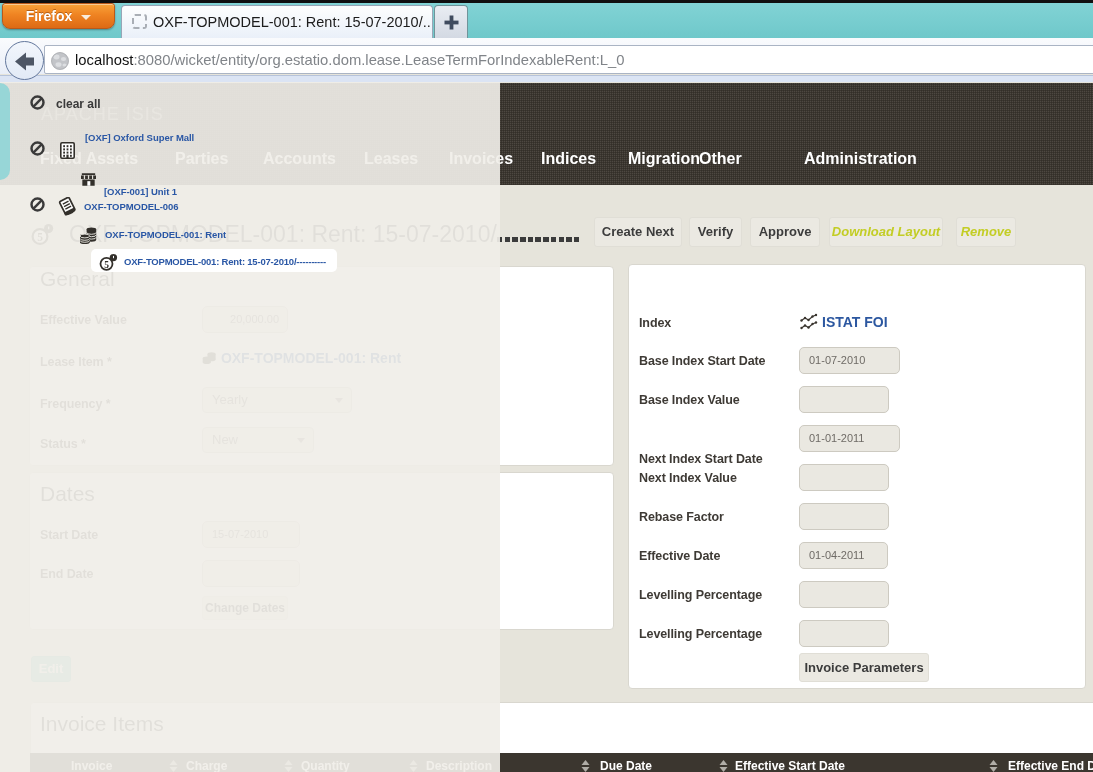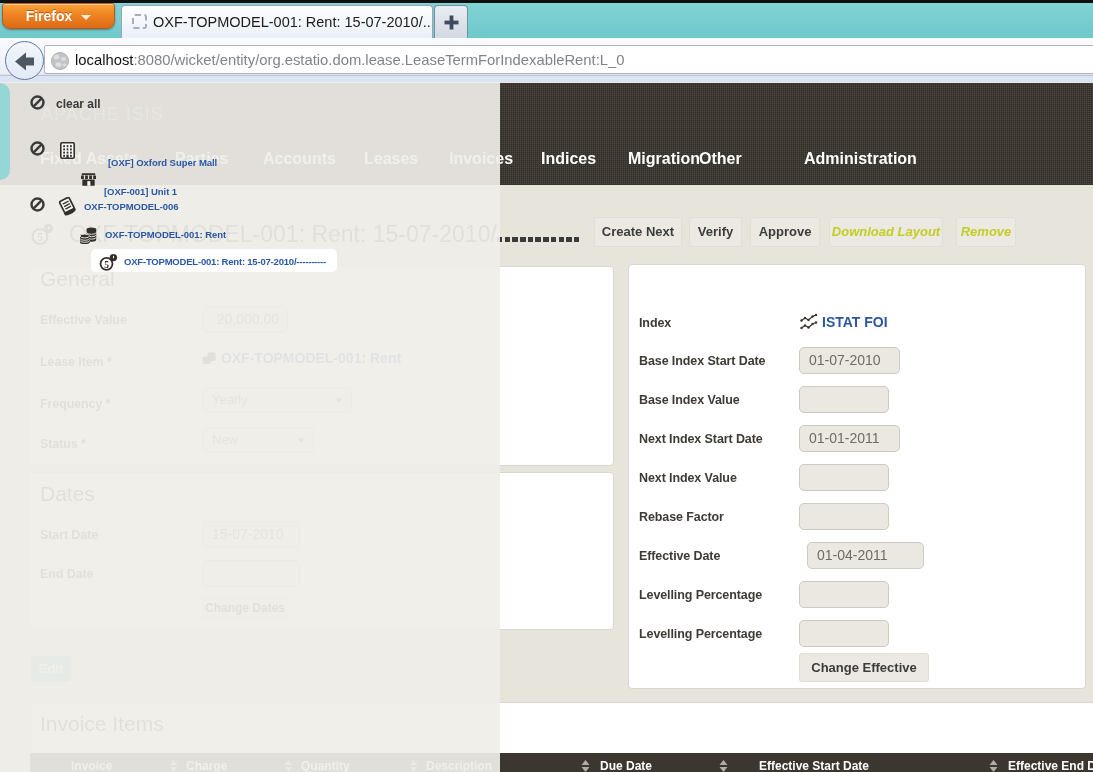--- a/index.html
+++ b/index.html
@@ -54,21 +54,21 @@
   .ptitle .dash { display:inline-block; width:82px; height:4.5px; background:repeating-linear-gradient(90deg,#3b3b3b 0 5.4px,transparent 5.4px 7.7px); vertical-align:0.5px; }
   .btn { position:absolute; height:30px; background:#ebe9e2; border:1px solid #e0ded6;
     border-radius:3px; font-size:13px; font-weight:bold; color:#3c3c3c;
     text-align:center; line-height:28px; }
   .btn.yl { color:#c3cd25; font-style:italic; }
 
   .card { position:absolute; background:#fff; border:1px solid #d9d7cf; border-radius:4px; }
   .h2 { font-size:21px; color:#3c3c3c; }
   .flabel { position:absolute; font-size:12.5px; letter-spacing:-0.1px; font-weight:bold; color:#3e3a35; white-space:nowrap; }
   .finput { position:absolute; background:#eae8e1; border:1px solid #cdcac1; border-radius:5px;
-    height:27px; font-size:14px; color:#6f6b66; line-height:25px; padding-left:9px; }
+    height:27px; font-size:11px; color:#6f6b66; line-height:25px; padding-left:9px; }
   .fselect { position:absolute; background:#eae8e1; border:1px solid #cdcac1; border-radius:4px;
     height:26px; font-size:13px; color:#6f6b66; line-height:24px; padding-left:9px; }
   .fselect .ar { position:absolute; right:8px; top:10px; width:0; height:0;
     border-left:4px solid transparent; border-right:4px solid transparent; border-top:5px solid #8a8680; }
 
   .invpanel { position:absolute; left:30px; top:620px; width:1200px; height:90px;
     background:#fff; border:1px solid #d9d7cf; border-radius:4px 4px 0 0; }
   .thead { position:absolute; left:30px; top:671px; width:1200px; height:23px; background:#3b362f; }
   .th { position:absolute; top:677px; font-size:12px; font-weight:bold; color:#fff; white-space:nowrap; }
   .sort { position:absolute; top:678px; }
@@ -197,33 +197,33 @@
           <circle cx="5" cy="12.5" r="1.2"></circle>
           <circle cx="8.5" cy="14.5" r="1.2"></circle>
           <circle cx="12.5" cy="11" r="1.2"></circle>
           <circle cx="16" cy="9.5" r="1.2"></circle>
         </g>
       </svg>ISTAT FOI</div>
     <div class="flabel" style="left:639px; top:272px;">Base Index Start Date</div>
     <div class="finput" style="left:799px; top:265px; width:101px;">01-07-2010</div>
     <div class="flabel" style="left:639px; top:311px;">Base Index Value</div>
     <div class="finput" style="left:799px; top:304px; width:90px;"></div>
-    <div class="flabel" style="left:639px; top:350px;text-align:center;">Next Index Start Date</div>
+    <div class="flabel" style="left:639px; top:370px;text-align:center;">Next Index Start Date</div>
     <div class="finput" style="left:799px; top:343px; width:101px;">01-01-2011</div>
     <div class="flabel" style="left:639px; top:389px;">Next Index Value</div>
     <div class="finput" style="left:799px; top:382px; width:90px;"></div>
     <div class="flabel" style="left:639px; top:428px;">Rebase Factor</div>
     <div class="finput" style="left:799px; top:421px; width:90px;"></div>
     <div class="flabel" style="left:639px; top:467px;">Effective Date</div>
-    <div class="finput" style="left:799px; top:460px; width:117px;margin-left:8px;">01-04-2011</div>
+    <div class="finput" style="left:799px; top:460px; width:89px;">01-04-2011</div>
     <div class="flabel" style="left:639px; top:506px;">Levelling Percentage</div>
     <div class="finput" style="left:799px; top:499px; width:90px;"></div>
     <div class="flabel" style="left:639px; top:545px;">Levelling Percentage</div>
     <div class="finput" style="left:799px; top:538px; width:90px;"></div>
-    <div class="btn" style="left:799px; top:571px; width:130px; height:29px;">Change Effective</div>
+    <div class="btn" style="left:799px; top:571px; width:130px; height:29px;">Invoice Parameters</div>
 
     <div class="invpanel"></div>
     <div class="h2 abs" style="left:40px; top:630px;">Invoice Items</div>
     <div class="thead"></div>
     <div class="th" style="left:71px;">Invoice</div>
     <svg class="sort" style="left:169px;" width="9" height="12" viewBox="0 0 9 12">
       <path d="M4.5 0 L8.5 5 H0.5 Z" fill="#b0ada7"></path>
       <path d="M4.5 12 L8.5 7 H0.5 Z" fill="#b0ada7"></path>
     </svg>
     <div class="th" style="left:186px;">Charge</div>
@@ -239,21 +239,21 @@
     <div class="th" style="left:426px;">Description</div>
     <svg class="sort" style="left:581px;" width="9" height="12" viewBox="0 0 9 12">
       <path d="M4.5 0 L8.5 5 H0.5 Z" fill="#b0ada7"></path>
       <path d="M4.5 12 L8.5 7 H0.5 Z" fill="#b0ada7"></path>
     </svg>
     <div class="th" style="left:600px;">Due Date</div>
     <svg class="sort" style="left:719px;" width="9" height="12" viewBox="0 0 9 12">
       <path d="M4.5 0 L8.5 5 H0.5 Z" fill="#b0ada7"></path>
       <path d="M4.5 12 L8.5 7 H0.5 Z" fill="#b0ada7"></path>
     </svg>
-    <div class="th" style="left:738px;padding-left:21px;">Effective Start Date</div>
+    <div class="th" style="left:714px;padding-left:21px;">Effective Start Date</div>
     <svg class="sort" style="left:989px;" width="9" height="12" viewBox="0 0 9 12">
       <path d="M4.5 0 L8.5 5 H0.5 Z" fill="#b0ada7"></path>
       <path d="M4.5 12 L8.5 7 H0.5 Z" fill="#b0ada7"></path>
     </svg>
     <div class="th" style="left:1008px;">Effective End Da</div>
   </div>
 
   <div class="abs overlay"></div>
   <div class="abs handle"></div>
 
@@ -277,21 +277,21 @@
         <rect x="6.6" y="6.4" width="1.8" height="2"></rect>
         <rect x="10" y="6.4" width="1.8" height="2"></rect>
         <rect x="3.2" y="9.6" width="1.8" height="2"></rect>
         <rect x="6.6" y="9.6" width="1.8" height="2"></rect>
         <rect x="10" y="9.6" width="1.8" height="2"></rect>
         <rect x="3.2" y="12.8" width="1.8" height="2"></rect>
         <rect x="10" y="12.8" width="1.8" height="2"></rect>
         <rect x="6.4" y="12.6" width="2.2" height="3.6"></rect>
       </g>
     </svg></div>
-  <div class="abs bm bmtxt10" style="left:85px; top:157px;margin-left:23px;"><a>[OXF] Oxford Super Mall</a></div>
+  <div class="abs bm bmtxt10" style="left:85px; top:132px;"><a>[OXF] Oxford Super Mall</a></div>
 
   <div class="abs bm" style="left:81px; top:172px;"><svg width="15" height="15" viewBox="0 0 18 16">
       <rect x="1" y="0.5" width="16" height="2.2" fill="#33302b"></rect>
       <g fill="#33302b">
         <rect x="0" y="3.2" width="3.4" height="4.2"></rect>
         <rect x="4.9" y="3.2" width="3.4" height="4.2"></rect>
         <rect x="9.8" y="3.2" width="3.4" height="4.2"></rect>
         <rect x="14.6" y="3.2" width="3.4" height="4.2"></rect>
       </g>
       <rect x="1.6" y="8" width="14.8" height="7.5" fill="#33302b"></rect>

